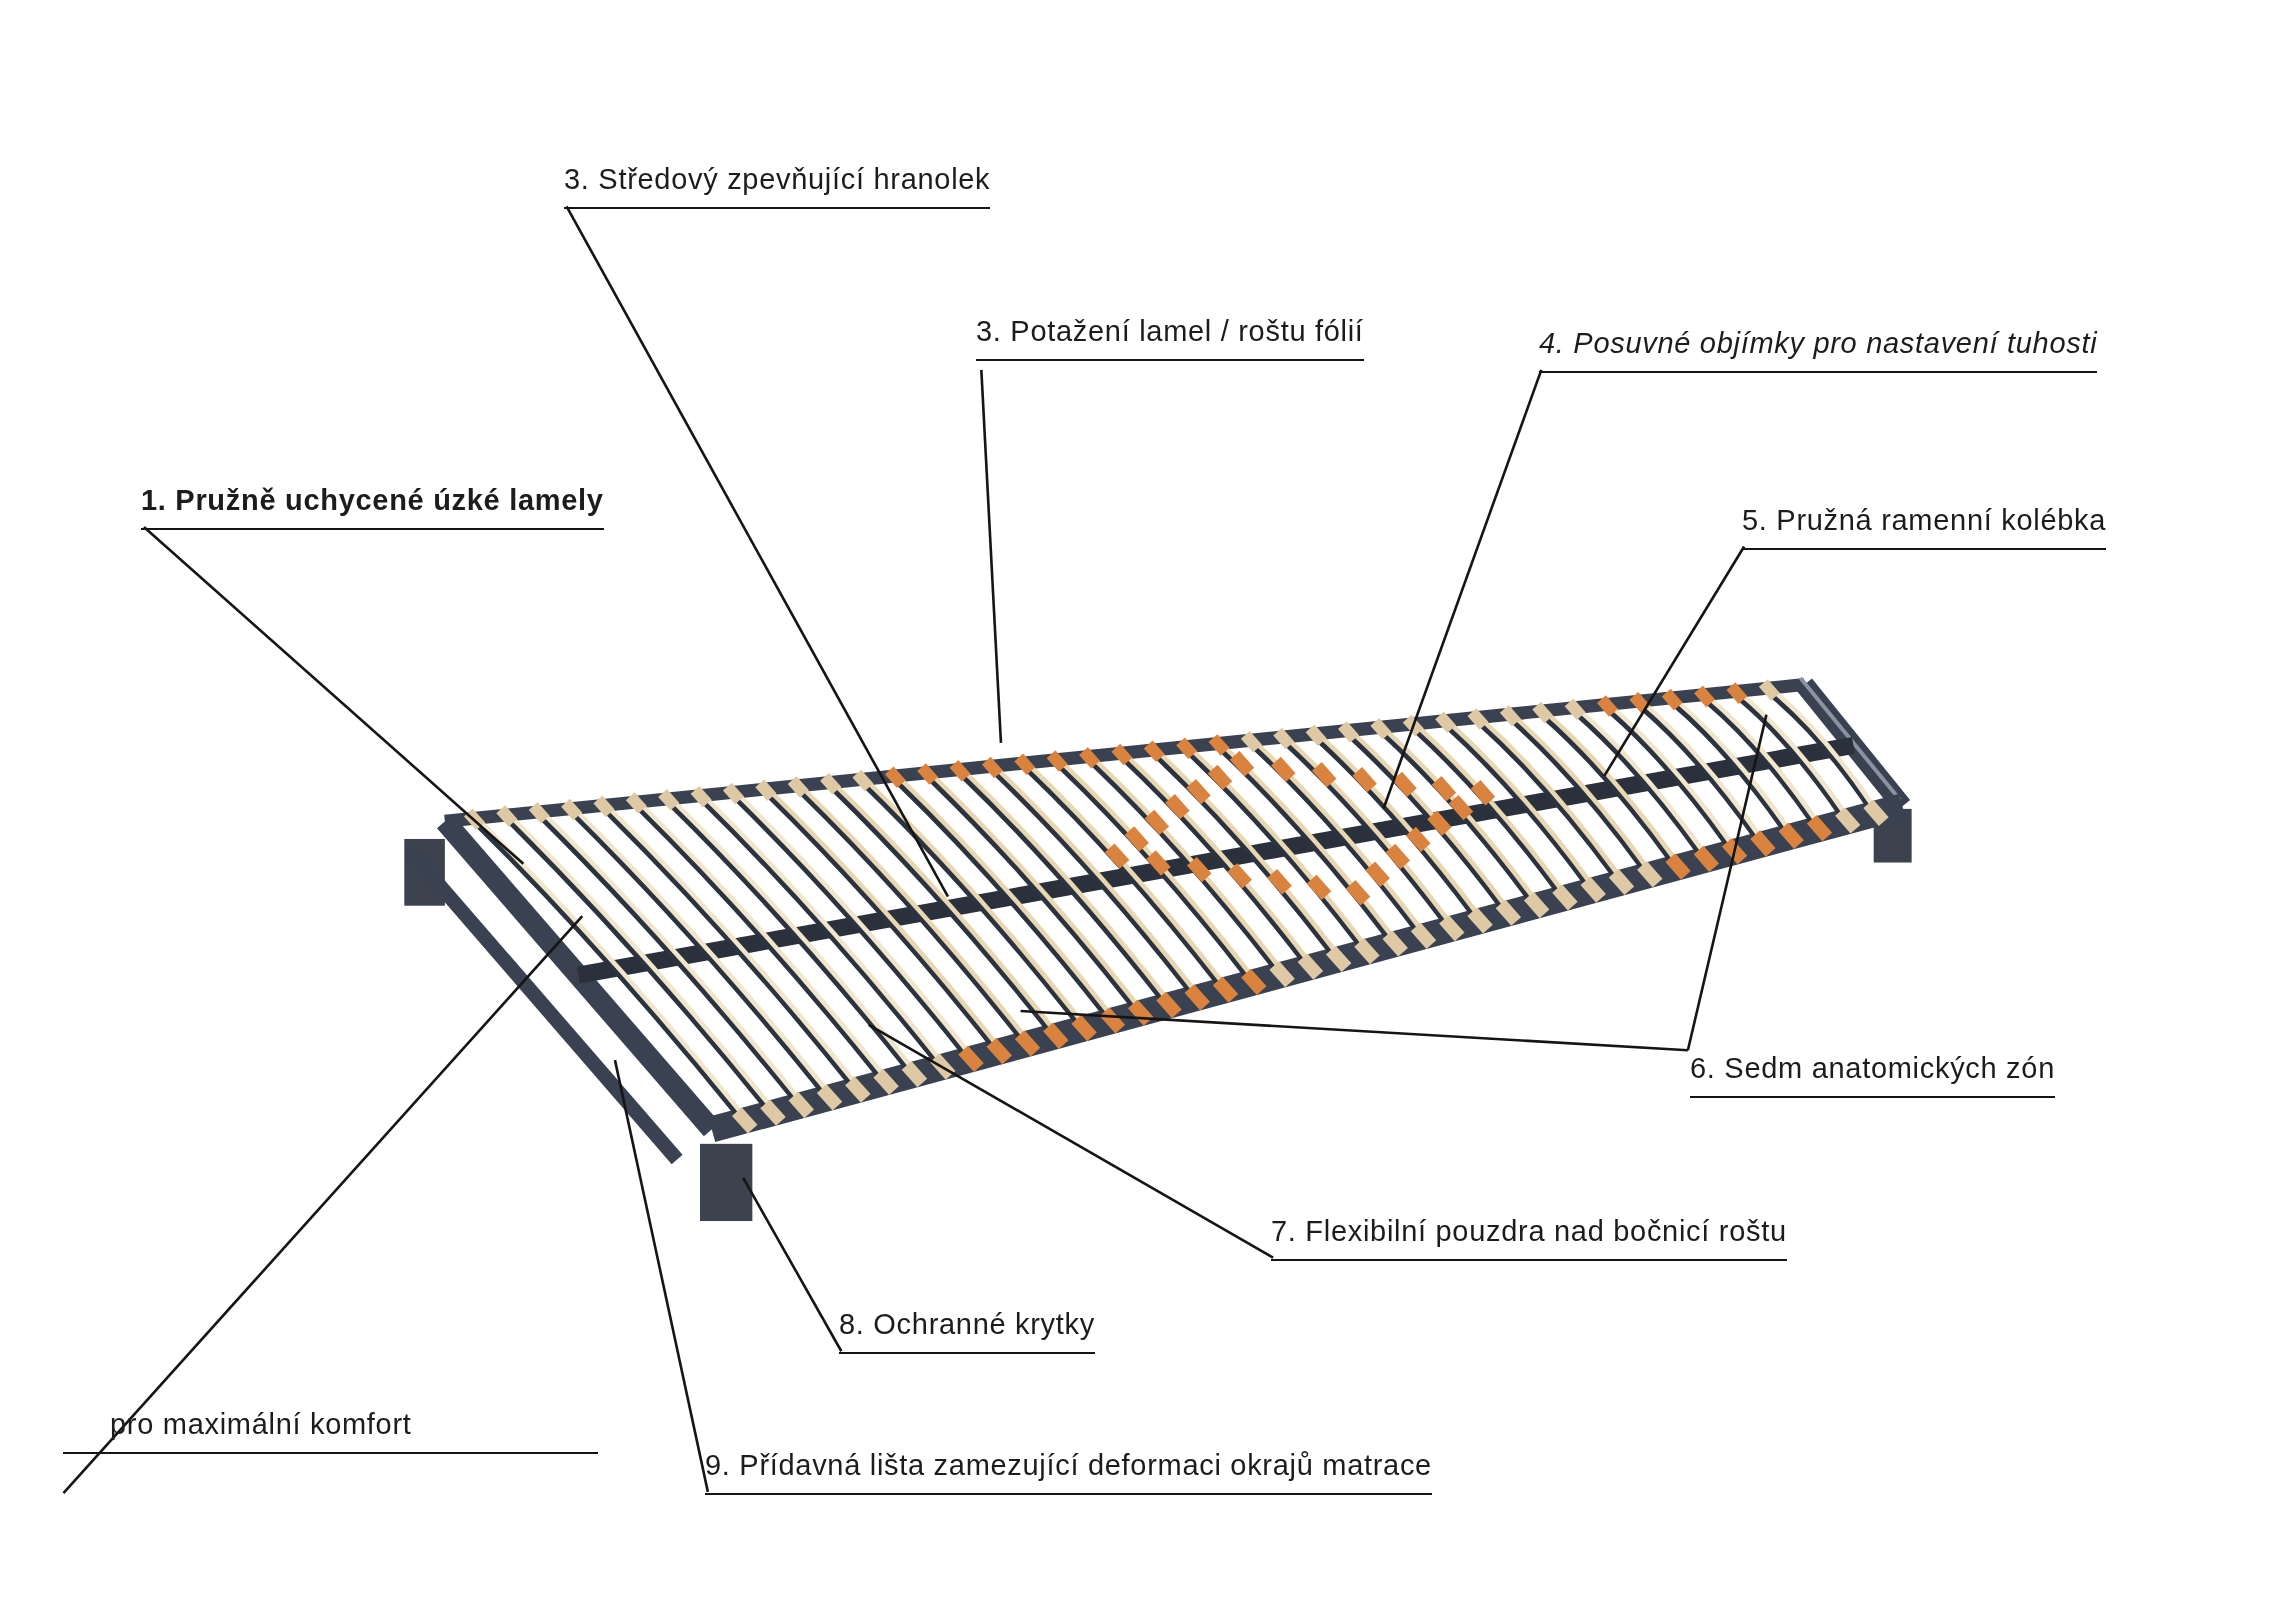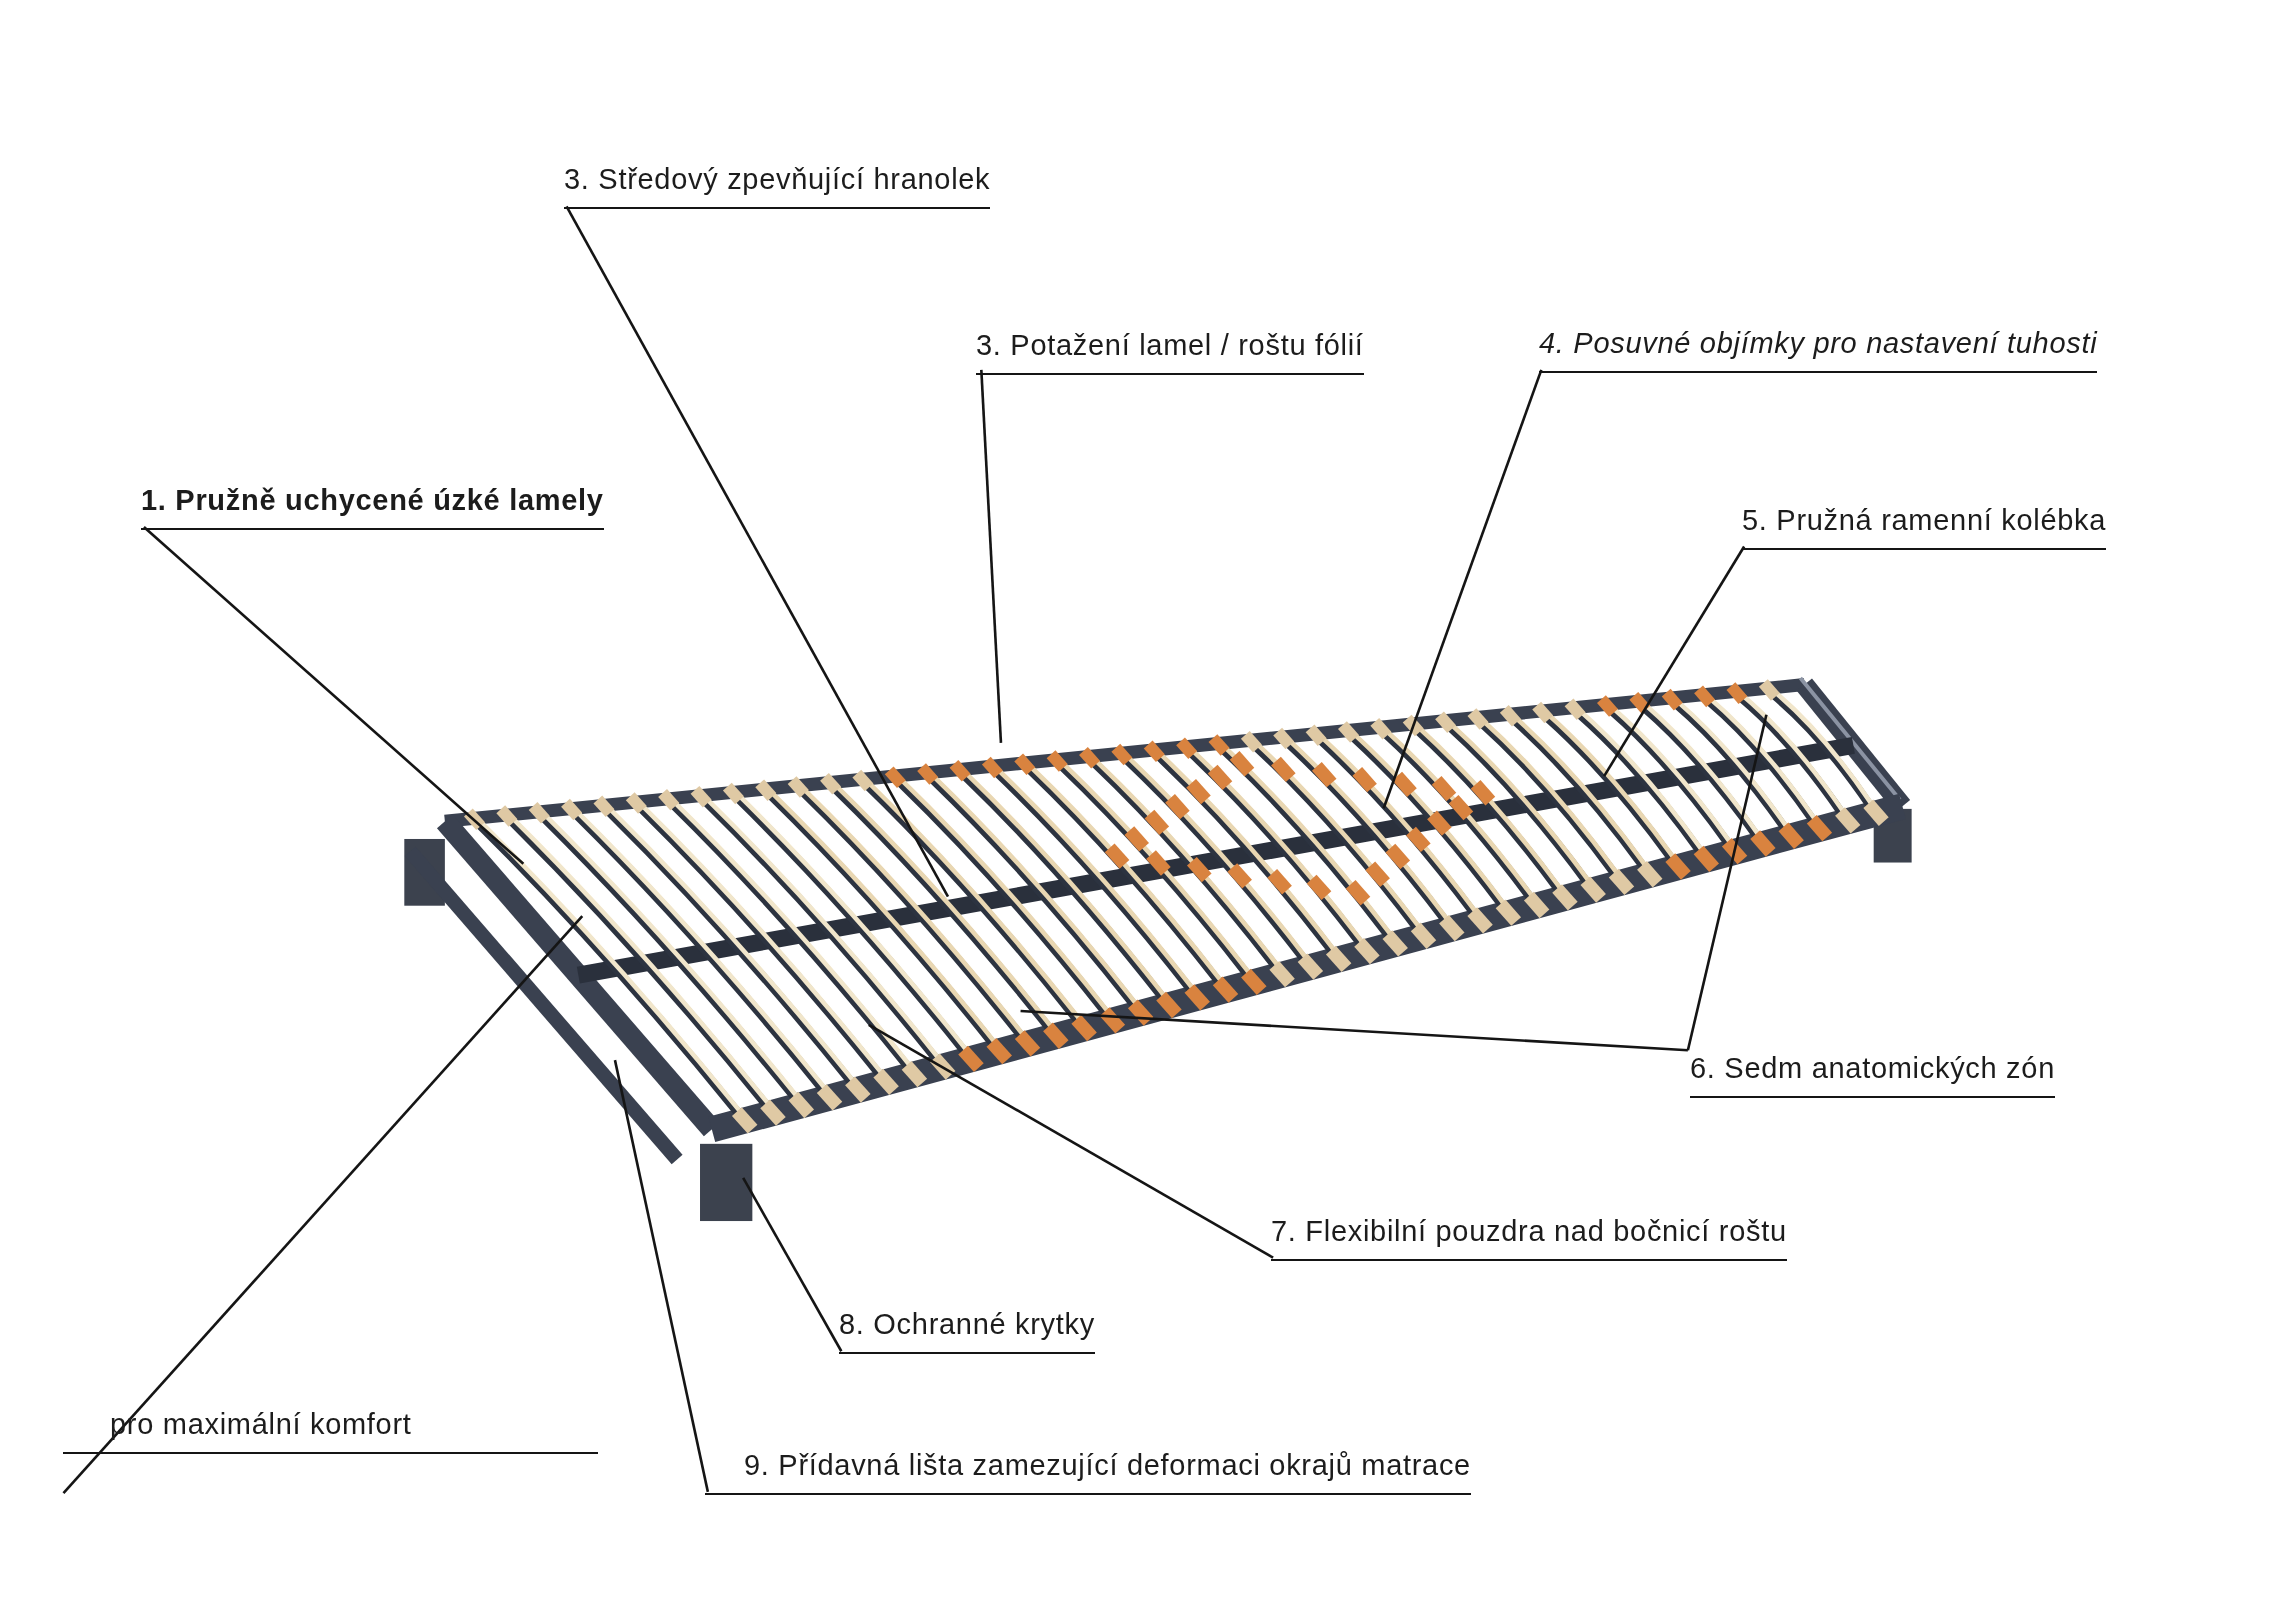--- a/index.html
+++ b/index.html
@@ -240,23 +240,23 @@
     <line x1="2580" y1="1605" x2="1560" y2="1545"></line>
     <line x1="1946" y1="1922" x2="1328" y2="1566"></line>
     <line x1="1286" y1="2065" x2="1136" y2="1800"></line>
     <line x1="1082" y1="2280" x2="940" y2="1620"></line>
     <line x1="97" y1="2282" x2="890" y2="1400"></line>
   </g>
 </svg>
 
 <div class="label" style="left:141px;  top:483px;font-weight:bold;"><span>1. Pružně uchycené úzké lamely</span></div>
 <div class="label" style="left:564px;  top:162px;"><span>3. Středový zpevňující hranolek</span></div>
-<div class="label" style="left:976px; top:328px;"><span>3. Potažení lamel / roštu fólií</span></div>
+<div class="label" style="left:976px; top:314px;"><span>3. Potažení lamel / roštu fólií</span></div>
 <div class="label" style="left:1539px; top:326px;font-style:italic;"><span>4. Posuvné objímky pro nastavení tuhosti</span></div>
 <div class="label" style="left:1742px; top:503px;"><span>5. Pružná ramenní kolébka</span></div>
 <div class="label" style="left:1690px; top:1006px;margin-top:45px;"><span>6. Sedm anatomických zón</span></div>
 <div class="label" style="left:1271px; top:1214px;"><span>7. Flexibilní pouzdra nad bočnicí roštu</span></div>
 <div class="label" style="left:839px; top:1307px;"><span>8. Ochranné krytky</span></div>
-<div class="label" style="left:705px; top:1448px;padding-left:39px;"><span>9. Přídavná lišta zamezující deformaci okrajů matrace</span></div>
+<div class="label" style="left:705px; top:1448px;"><span>9. Přídavná lišta zamezující deformaci okrajů matrace</span></div>
 <div class="label label-10" style="left:63px; top:1407px;">
   <div class="line2">pro maximální komfort</div>
 </div>
 
 
 </body></html>

